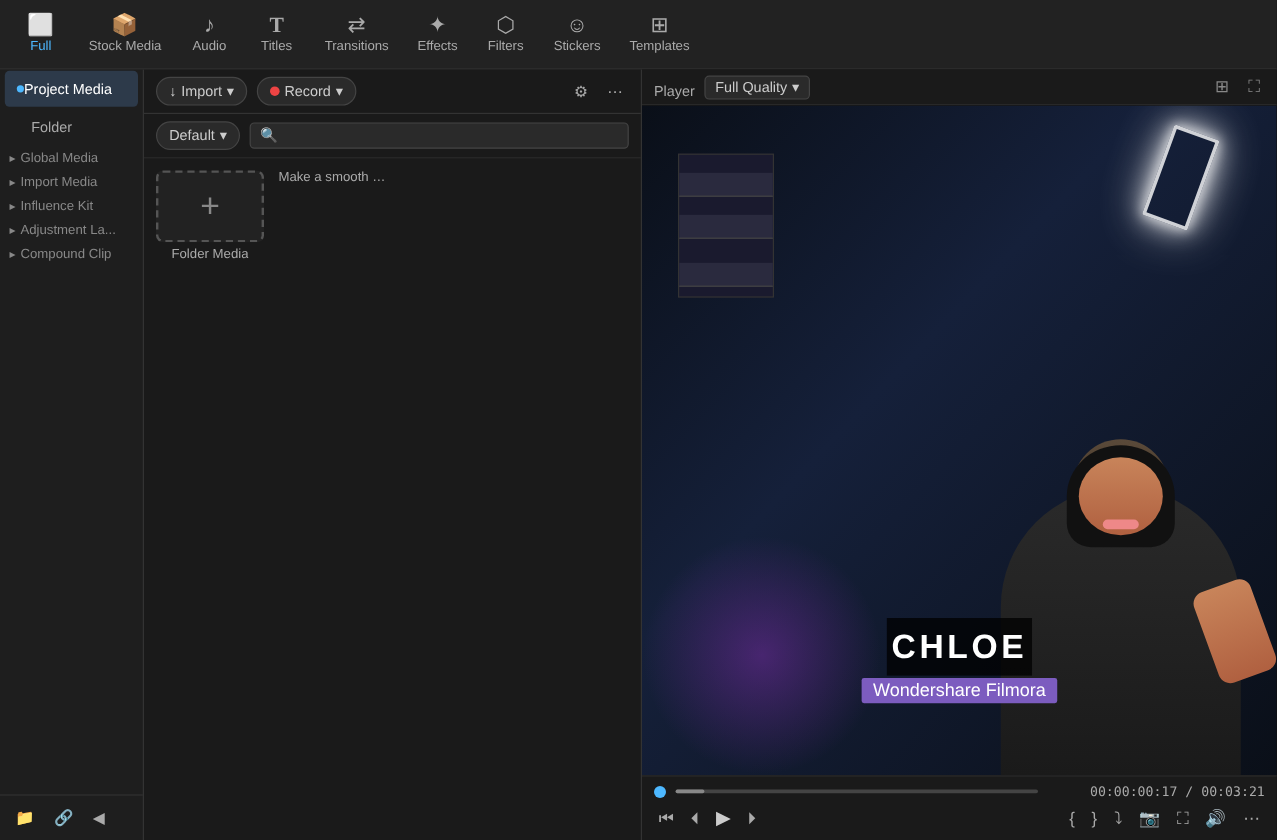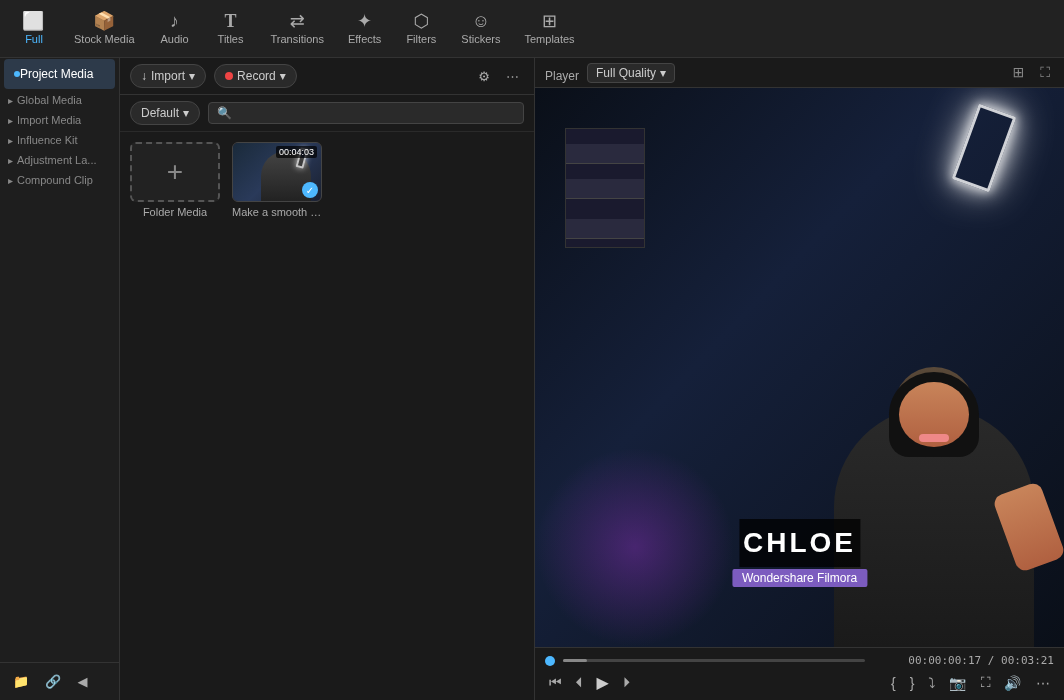--- a/index.html
+++ b/index.html
@@ -362,21 +362,21 @@
     }
     .name-text {
       font-size: 28px;
       font-weight: bold;
       color: #fff;
       letter-spacing: 3px;
     }
     .name-sub {
       background: #7c5cbf;
       color: #fff;
-      font-size: 12px;
+      font-size: 15px;
       padding: 2px 10px;
       text-align: center;
       margin-top: 2px;
       border-radius: 2px;
     }
 
     
     .player-controls {
       background: #1a1a1a;
       border-top: 1px solid #333;
@@ -485,20 +485,23 @@
     <span>Templates</span>
   </div>
 </div>
 
 <div class="main-layout">
 
   <div class="left-panel">
     <div class="left-panel-item active">
       <span class="dot"></span>
       <span>Project Media</span>
+    </div>
+    <div class="left-panel-item" style="padding-left: 22px;">
+      <span>Folder</span>
     </div>
     <div class="left-panel-section">
       <span class="chevron">▸</span>
       <span>Global Media</span>
     </div>
     <div class="left-panel-section">
       <span class="chevron">▸</span>
       <span>Import Media</span>
     </div>
     <div class="left-panel-section">
@@ -550,31 +553,20 @@
     <div class="media-grid">
 
       <div class="media-item">
         <div class="media-thumb import-btn">
           <span class="import-plus">+</span>
         </div>
         <span class="media-thumb-label">Folder Media</span>
       </div>
 
       <div class="media-item">
-        <div class="media-thumb">
-          <div class="video-thumb-bg">
-
-            <div style="width:100%;height:100%;background:linear-gradient(135deg,#1a2a3a,#2a3a5a,#1a2030);position:relative;">
-              <div style="position:absolute;bottom:0;right:10px;width:50px;height:50px;background:linear-gradient(to bottom,#444,#222);border-radius:50% 50% 0 0;"></div>
-              <div style="position:absolute;top:5px;right:15px;width:8px;height:20px;border:2px solid #fff;border-radius:1px;transform:rotate(15deg);opacity:0.7;box-shadow:0 0 6px #fff;"></div>
-            </div>
-          </div>
-          <span class="thumb-duration">00:04:03</span>
-          <div class="thumb-check">✓</div>
-        </div>
         <span class="media-thumb-label">Make a smooth speed...</span>
       </div>
     </div>
   </div>
 
   <div class="player-panel">
     <div class="player-header">
       <span class="player-header-label">Player</span>
       <div class="quality-select">
         <span>Full Quality</span>

